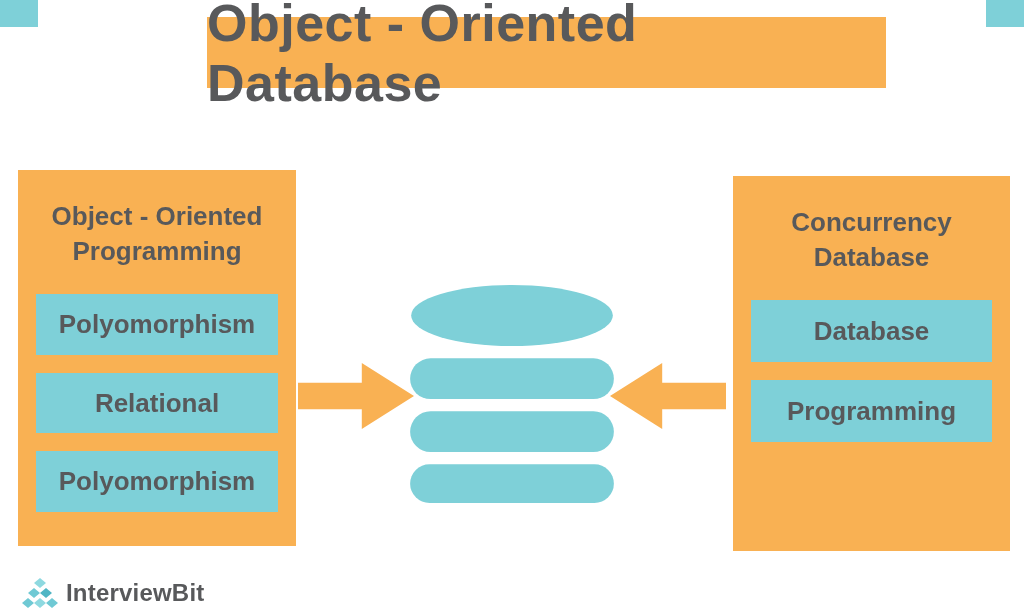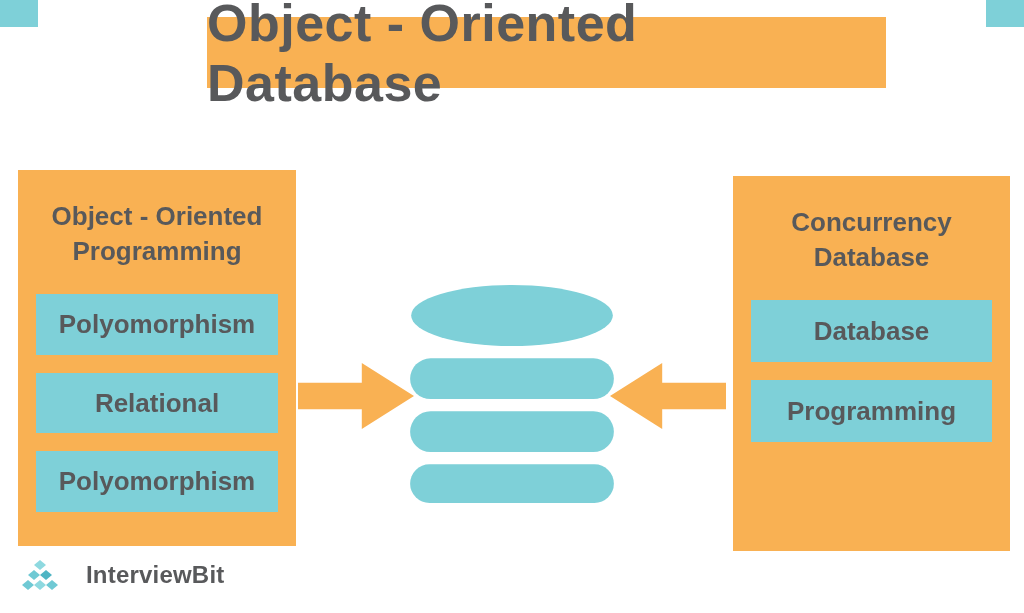--- a/index.html
+++ b/index.html
@@ -69,22 +69,22 @@
     clip-path:polygon(100% 30%,45% 30%,45% 0%,0% 50%,45% 100%,45% 70%,100% 70%);
   }
 
   
   .db-wrap{position:absolute;left:410px;top:285px;width:204px;height:218px;}
   .db-wrap svg{display:block;width:100%;height:100%;}
   .db-fill{fill:var(--teal);}
 
   
   .logo{
-    position:absolute;left:18px;top:558px;
-    display:flex;align-items:center;gap:24px;
+    position:absolute;left:18px;top:576px;
+    display:flex;align-items:center;gap:4px;
   }
   .logo-text{font-size:24px;font-weight:700;color:var(--text);letter-spacing:0.2px;}
   .logo-text .bit{font-weight:700;color:var(--text);}
 </style>
 </head>
 <body>
 
 <div class="canvas">
 
   <div class="corner tl"></div>

